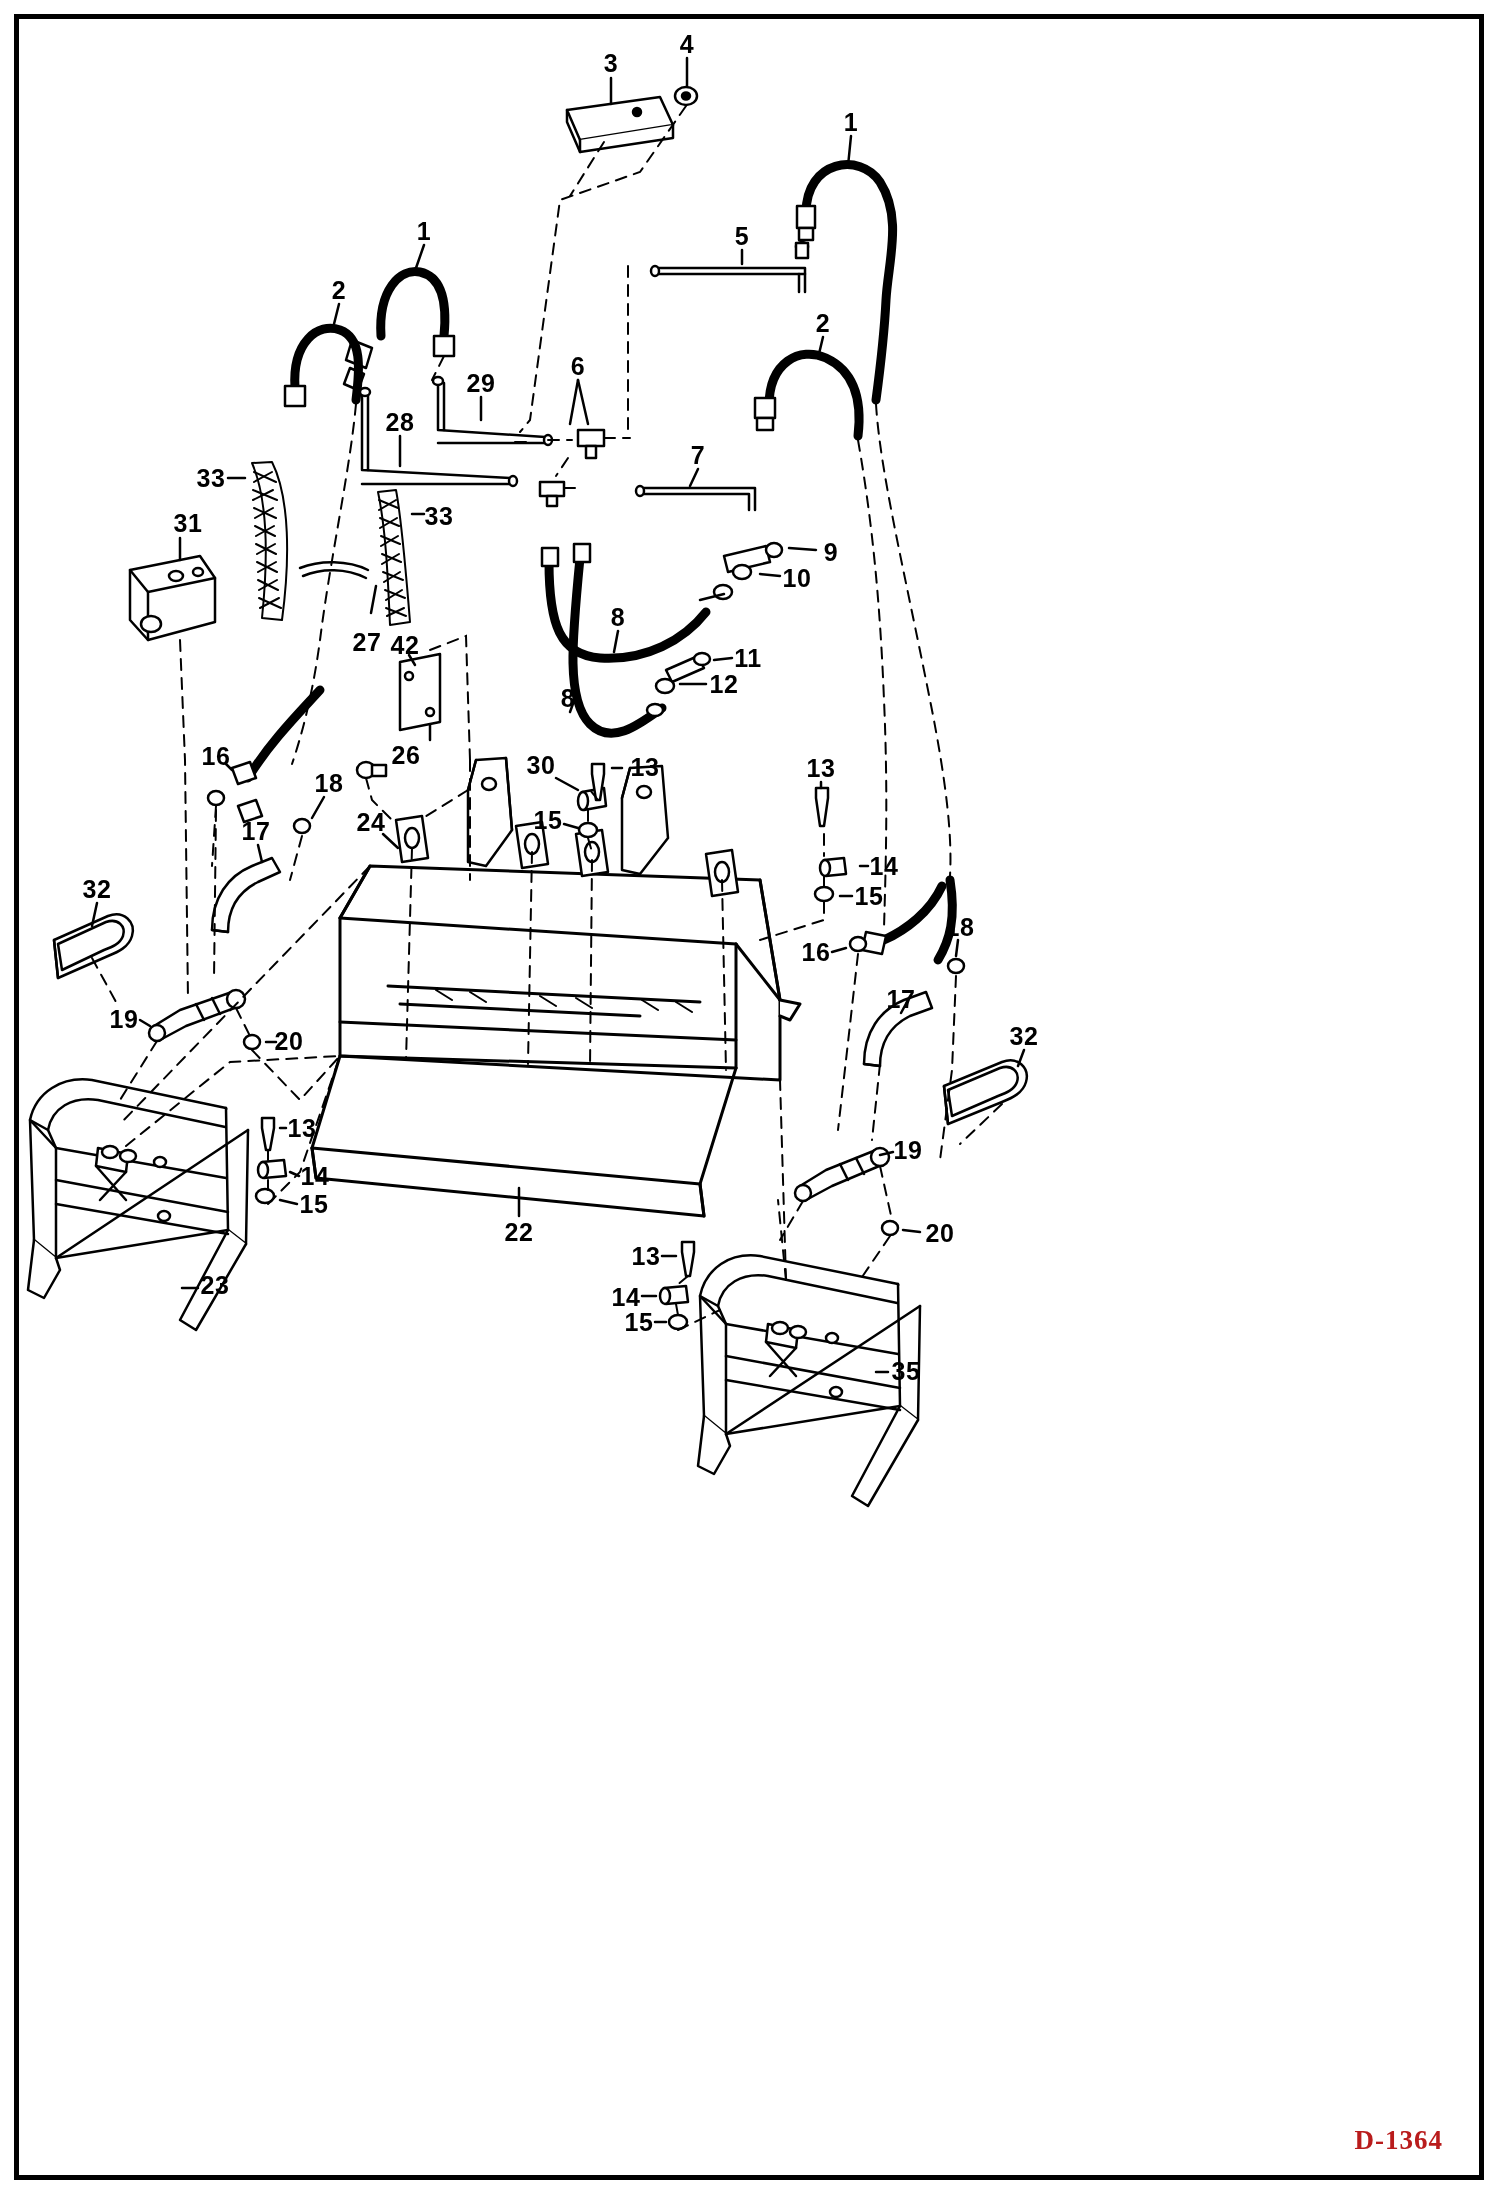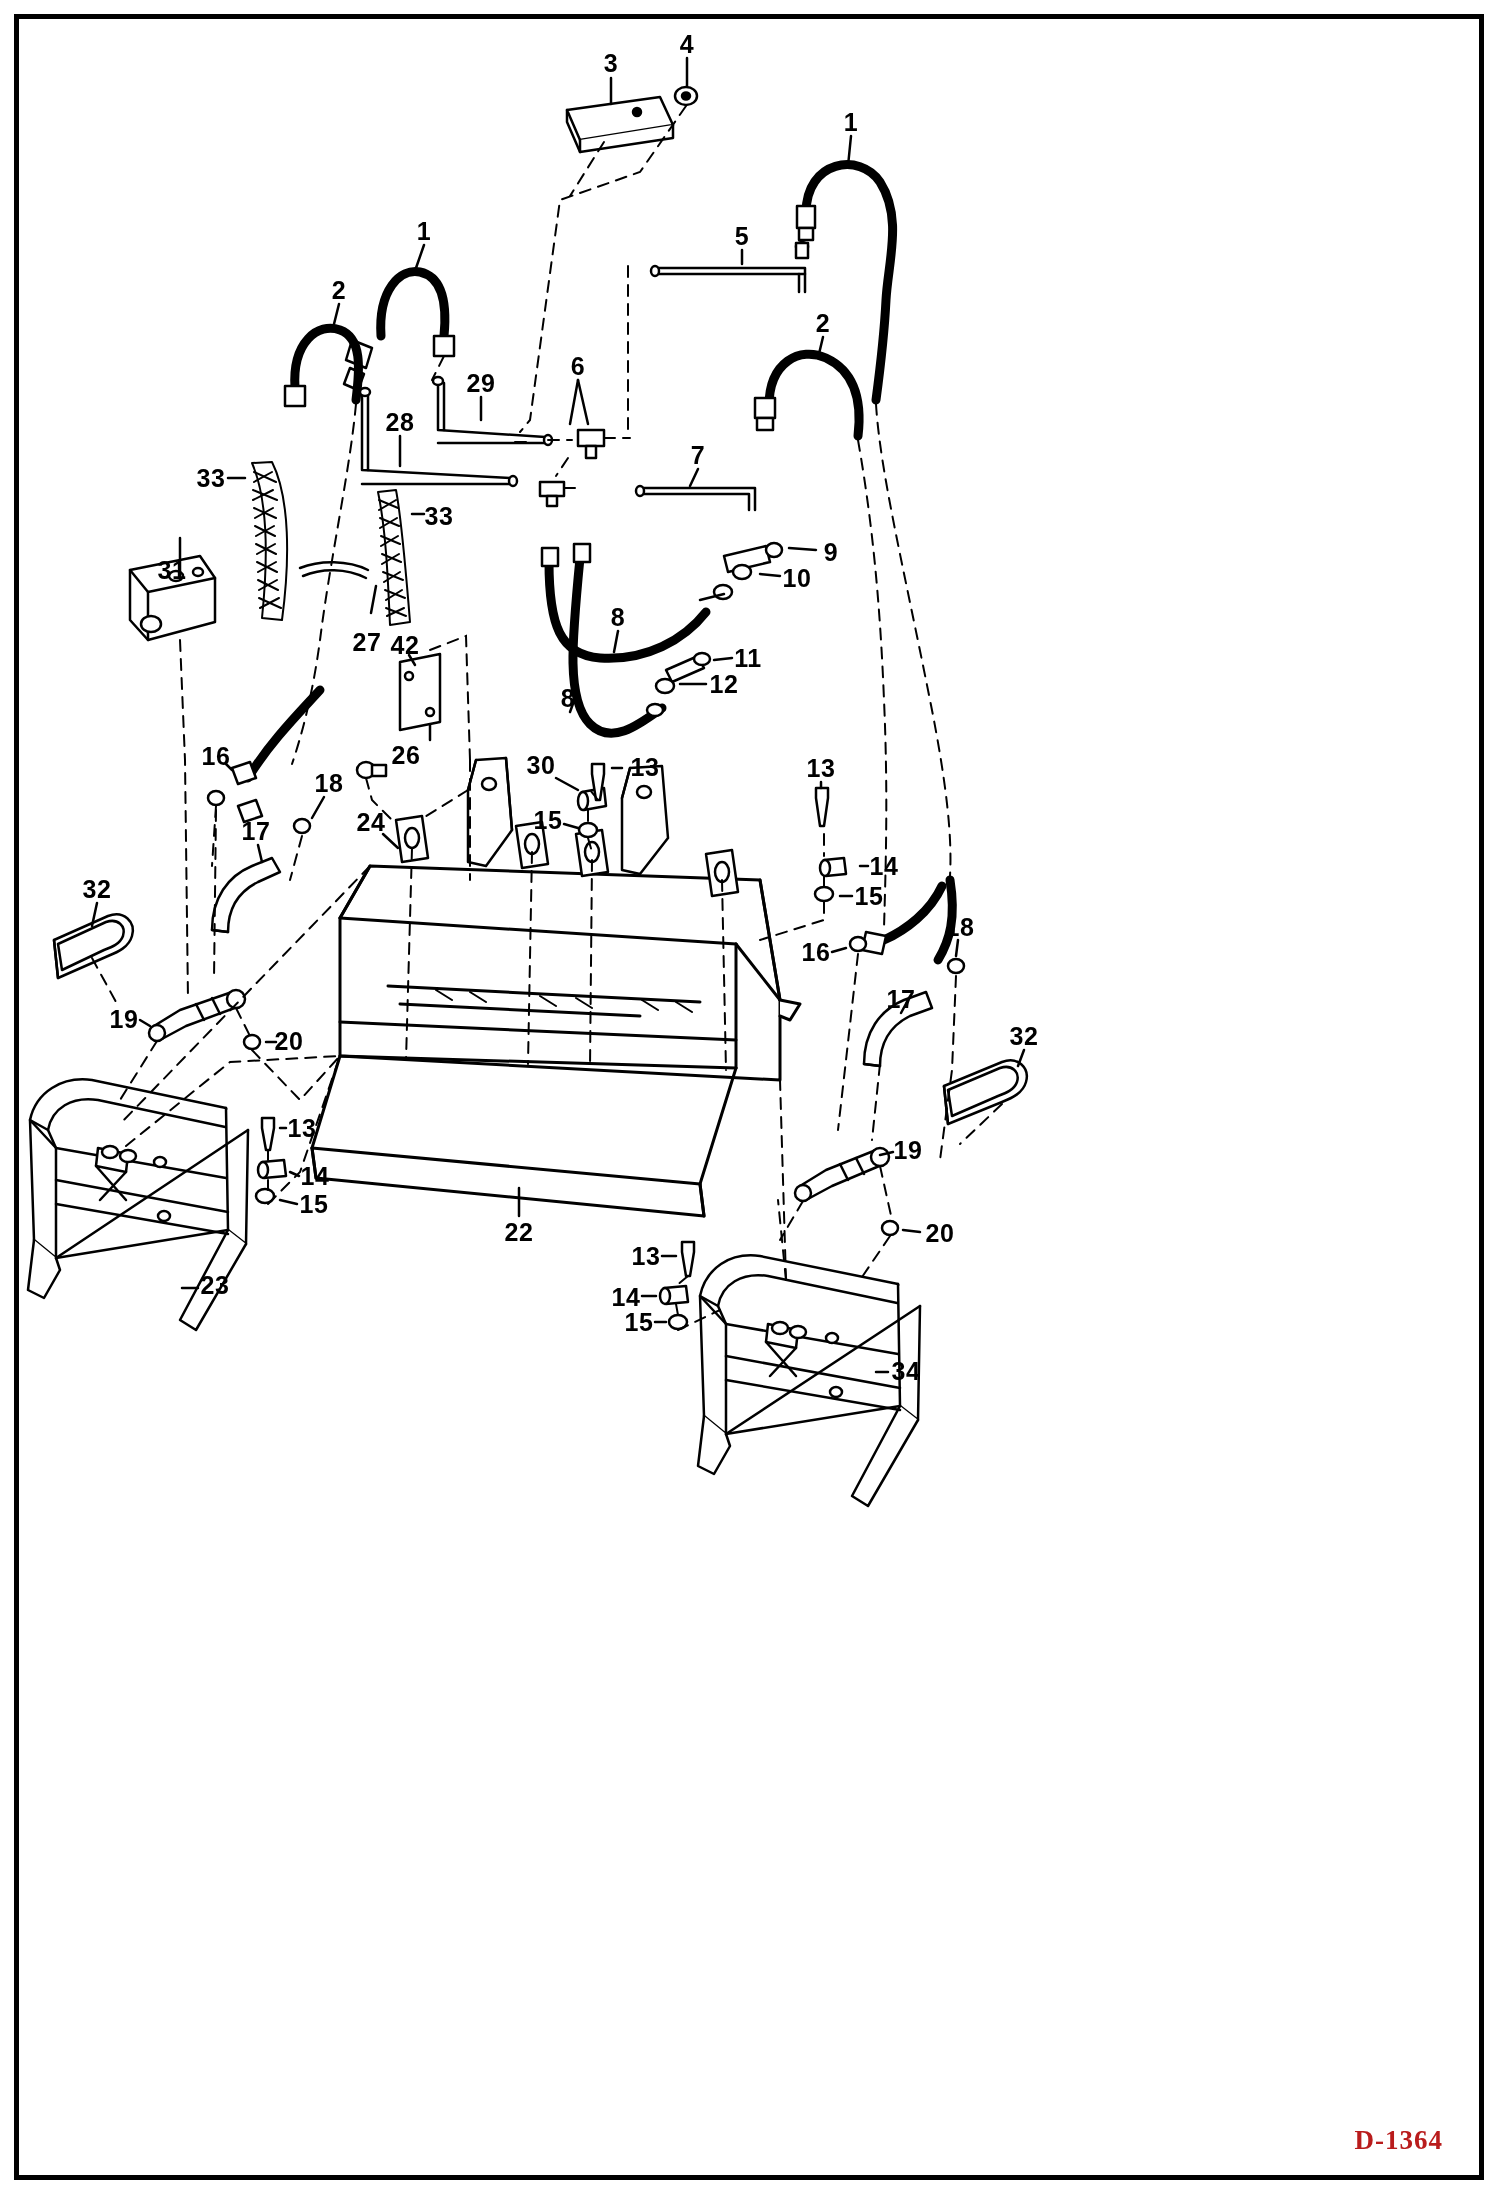--- a/index.html
+++ b/index.html
@@ -526,21 +526,21 @@
     <div class="callout" style="left:424px; top:231px;">1</div>
     <div class="callout" style="left:742px; top:236px;">5</div>
     <div class="callout" style="left:339px; top:290px;">2</div>
     <div class="callout" style="left:823px; top:323px;">2</div>
     <div class="callout" style="left:481px; top:383px;text-align:right;">29</div>
     <div class="callout" style="left:578px; top:366px;">6</div>
     <div class="callout" style="left:400px; top:422px;">28</div>
     <div class="callout" style="left:698px; top:455px;">7</div>
     <div class="callout" style="left:211px; top:478px;">33</div>
     <div class="callout" style="left:439px; top:516px;">33</div>
-    <div class="callout" style="left:172px; top:523px;margin-top:47px;">31</div>
+    <div class="callout" style="left:188px; top:523px;">31</div>
     <div class="callout" style="left:831px; top:552px;">9</div>
     <div class="callout" style="left:797px; top:578px;text-align:center;">10</div>
     <div class="callout" style="left:618px; top:617px;">8</div>
     <div class="callout" style="left:367px; top:627px;margin-top:15px;">27</div>
     <div class="callout" style="left:405px; top:645px;">42</div>
     <div class="callout" style="left:748px; top:658px;">11</div>
     <div class="callout" style="left:724px; top:684px;">12</div>
     <div class="callout" style="left:568px; top:698px;">8</div>
     <div class="callout" style="left:406px; top:755px;">26</div>
     <div class="callout" style="left:216px; top:756px;">16</div>
@@ -563,18 +563,18 @@
     <div class="callout" style="left:302px; top:1128px;">13</div>
     <div class="callout" style="left:908px; top:1150px;">19</div>
     <div class="callout" style="left:315px; top:1176px;">14</div>
     <div class="callout" style="left:314px; top:1204px;">15</div>
     <div class="callout" style="left:519px; top:1232px;">22</div>
     <div class="callout" style="left:940px; top:1233px;">20</div>
     <div class="callout" style="left:646px; top:1256px;">13</div>
     <div class="callout" style="left:215px; top:1285px;">23</div>
     <div class="callout" style="left:626px; top:1297px;">14</div>
     <div class="callout" style="left:639px; top:1322px;">15</div>
-    <div class="callout" style="left:906px; top:1371px;">34</div>
+    <div class="callout" style="left:906px; top:1371px;">35</div>
   </div>
 
   <div id="drawing-number">D-1364</div>
 
 </div>
 
 </body></html>

